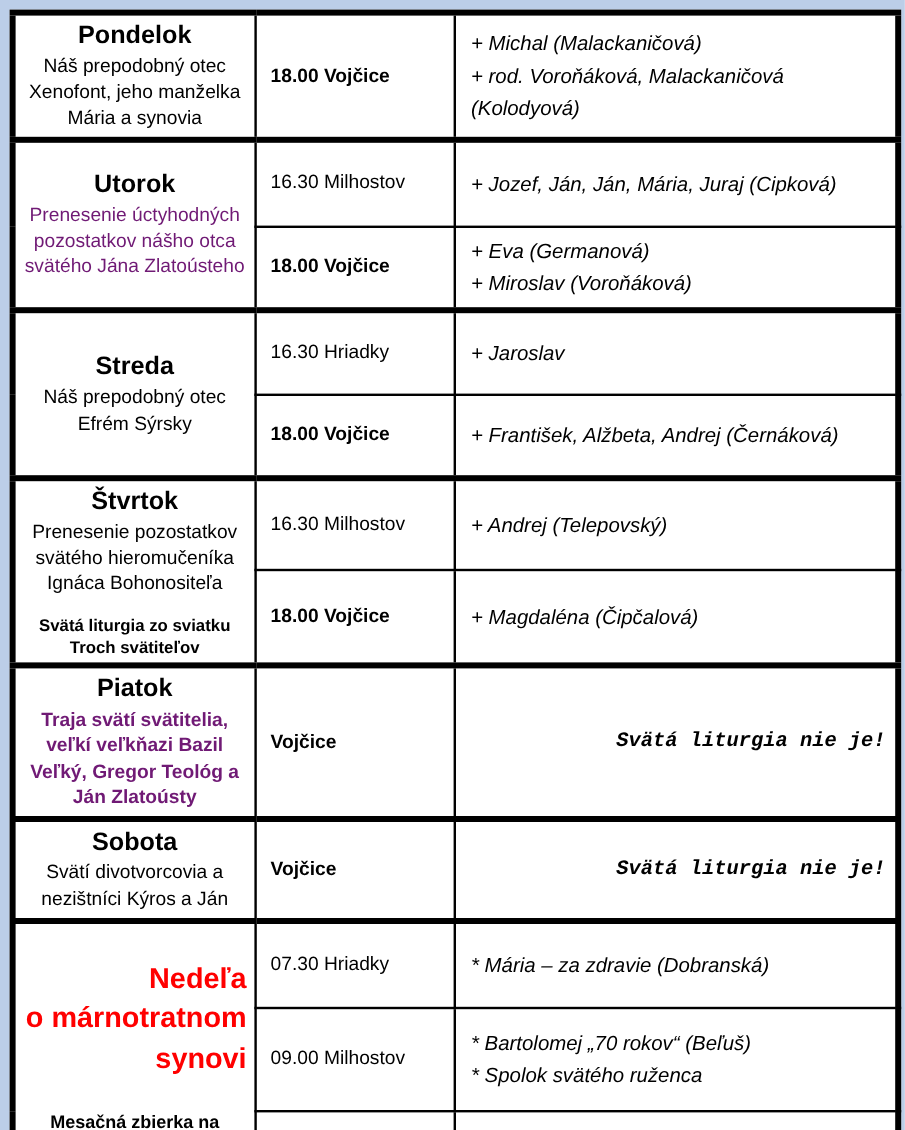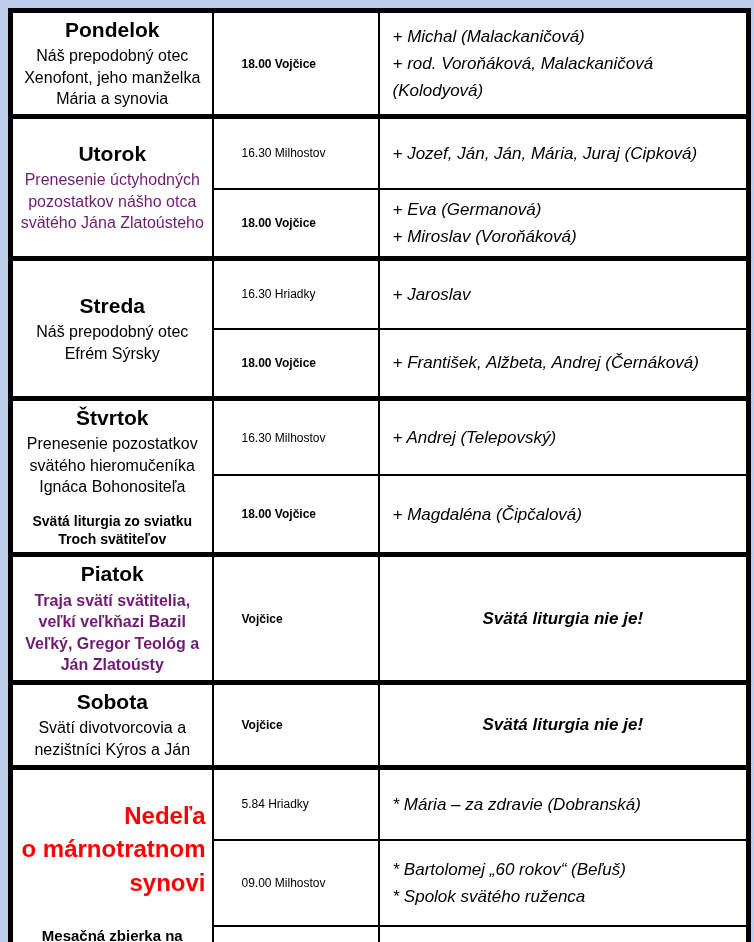--- a/index.html
+++ b/index.html
@@ -32,29 +32,30 @@
 
   td.day-cell { text-align: center; padding: 4px 6px; }
   .day-name { font-size: 21px; font-weight: bold; line-height: 1.25; text-align: center; }
   .day-desc { font-size: 16px; line-height: 1.35; margin-top: 2px; }
   .green  { color: #701a75; }
   .bold   { font-weight: bold; }
   .day-note { font-size: 14px; font-weight: bold; line-height: 1.3; margin-top: 14px; }
   .sunday-title { color: #ff0000; font-weight: bold; font-size: 24px; line-height: 1.4; text-align: right; }
   .sunday-note { font-size: 15px; font-weight: bold; margin-top: 28px; }
 
-  td.time-cell { font-size: 12px; padding: 4px 4px 4px 28px; text-align: left; }
+  td.time-cell { font-size: 16px; padding: 4px 4px 4px 12px; text-align: left; }
   td.time-cell.tbold { font-weight: bold; }
 
   td.intent-cell { font-size: 17px; padding: 6px 8px 6px 13px; text-align: left; line-height: 1.6; font-style: italic; }
   td.intent-cell.no-liturgy {
-    text-align: center;
+    text-align: right;
     font-weight: bold;
     font-style: italic;
     padding: 6px 8px;
+    font-family: Liberation Mono, monospace;
   }
 </style>
 </head>
 <body>
 
 <table class="schedule">
   <colgroup>
     <col class="c-day">
       <col class="c-time">
       <col class="c-int">
@@ -146,29 +147,29 @@
 
   <tr class="day-start" style="height:73px">
     <td class="day-cell" rowspan="3">
       <div class="sunday-title">
         <div>Nedeľa</div>
         <div>o márnotratnom</div>
         <div>synovi</div>
       </div>
       <div class="sunday-note">Mesačná zbierka na chrám</div>
     </td>
-    <td class="time-cell">5.84 Hriadky</td>
+    <td class="time-cell">07.30 Hriadky</td>
     <td class="intent-cell">
       <div>* Mária – za zdravie (Dobranská)</div>
     </td>
   </tr>
   <tr style="height:86px">
     <td class="time-cell">09.00 Milhostov</td>
     <td class="intent-cell">
-      <div>* Bartolomej „60 rokov“ (Beľuš)</div>
+      <div>* Bartolomej „70 rokov“ (Beľuš)</div>
       <div>* Spolok svätého ruženca</div>
     </td>
   </tr>
   <tr style="height:67px">
     <td class="time-cell tbold">10.30 Vojčice</td>
     <td class="intent-cell">
       <div>* za farnosť – večiereň</div>
     </td>
   </tr>
 </tbody>

